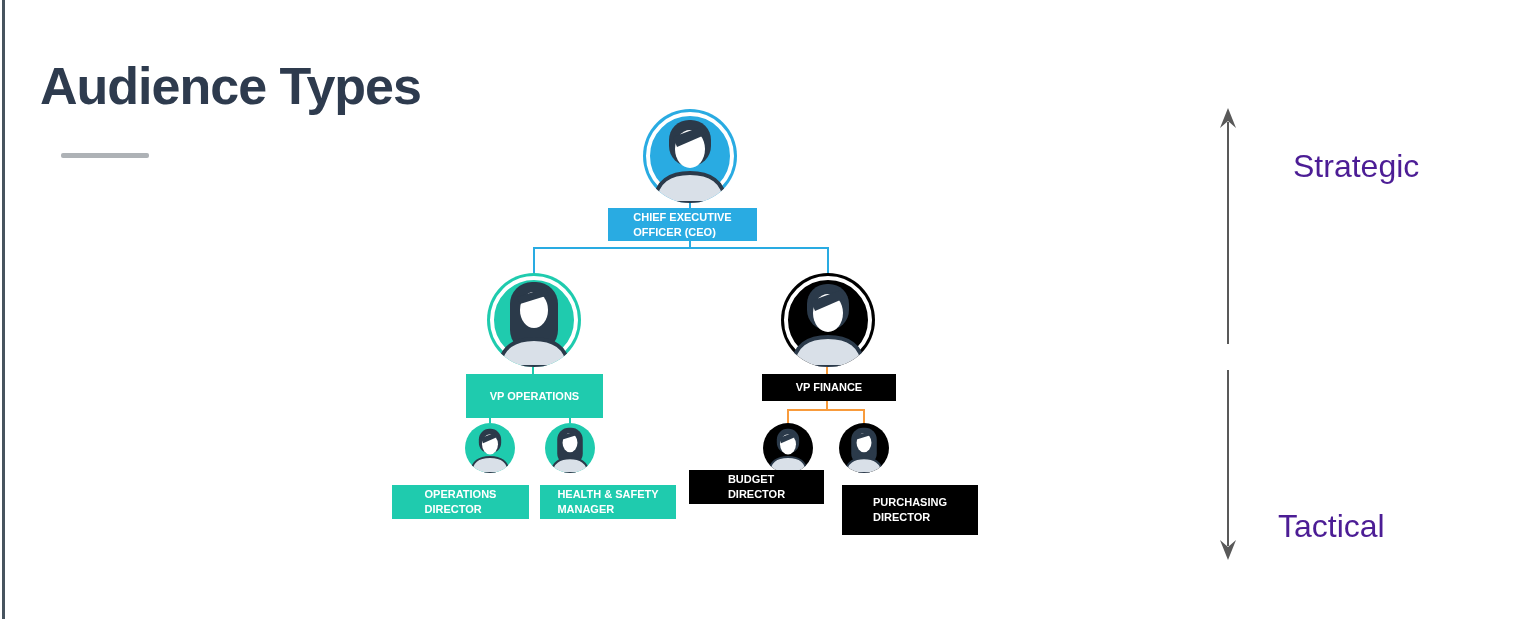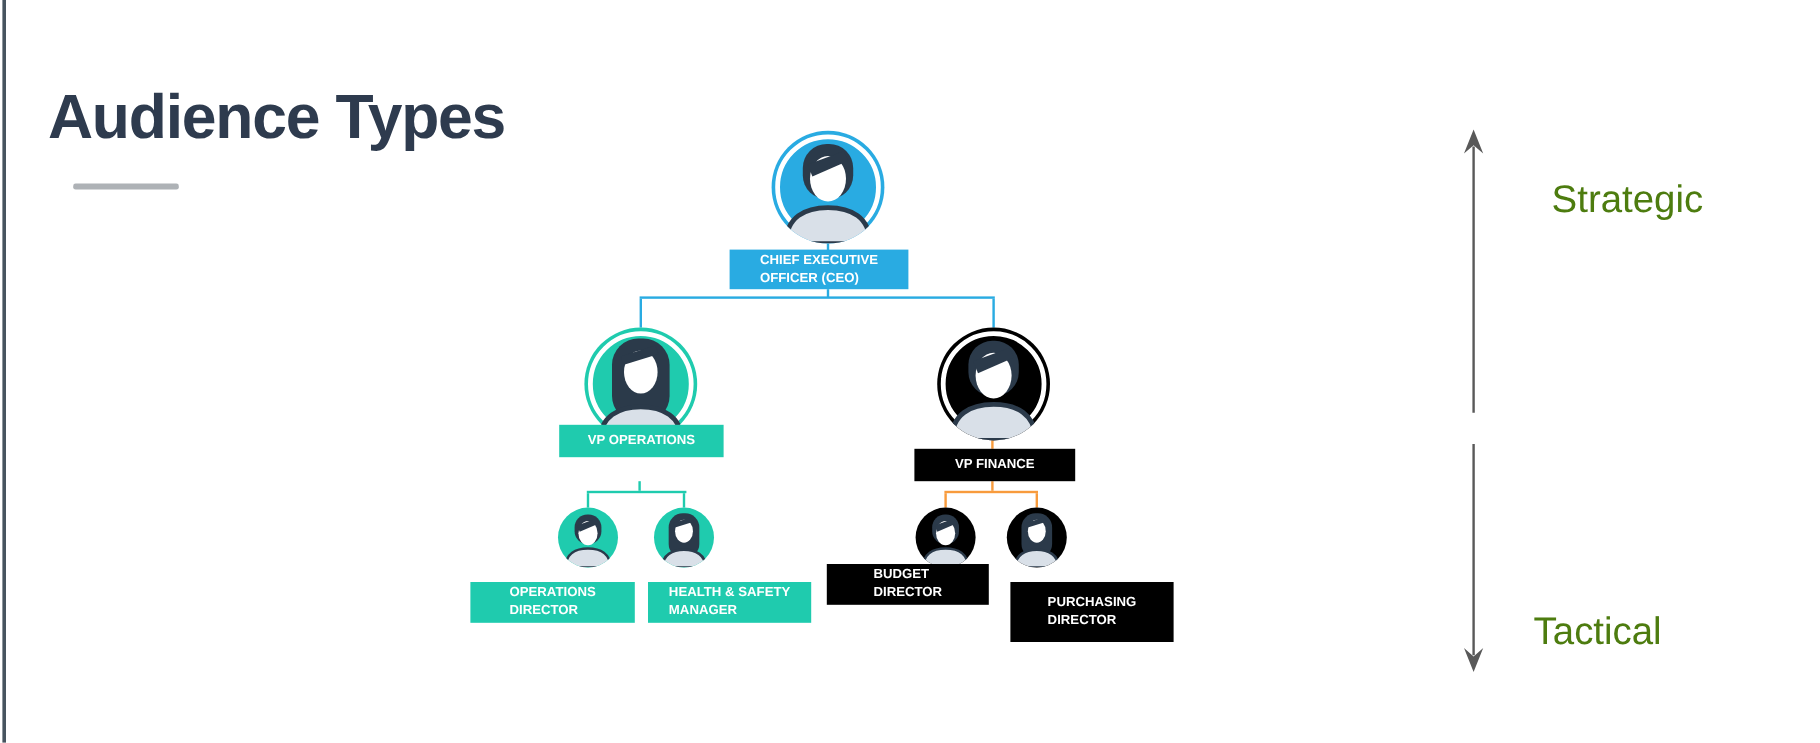--- a/index.html
+++ b/index.html
@@ -10,21 +10,21 @@
     font-family:"Liberation Sans", sans-serif;
     overflow:hidden;
   }
   .abs { position:absolute; }
 
   
   .edge-line { left:2px; top:0; width:3px; height:619px; background:#47545f; }
 
   
   .title {
-    left:40px; top:70px;
+    left:40px; top:58px;
     font-size:52px; font-weight:bold; color:#2e3b4e;
     letter-spacing:-1px; line-height:1.1; white-space:nowrap;
   }
   .title-underline { left:61px; top:153px; width:88px; height:5px; background:#aeb2b6; border-radius:2px; }
 
   
   .line { background:#29abe2; }
   .line.teal { background:#1fcbae; }
   .line.orange { background:#f89b3c; }
 
@@ -45,21 +45,21 @@
   .orange-bg { background:#000000; }
 
   .label-box {
     color:#ffffff; font-weight:bold; font-size:11px; line-height:15px;
     text-align:left; white-space:pre-line;
     display:flex; align-items:center; justify-content:center;
   }
   .label-box.single { line-height:27px; }
 
   
-  .scale-label { font-size:32px; color:#4d7c0f; white-space:nowrap; }
+  .scale-label { font-size:32px; color:#4c1d95; white-space:nowrap; }
   .arrow-svg line { stroke:#595959; stroke-width:2; }
   .arrow-svg path { fill:#595959; }
 </style>
 </head>
 <body>
 
 <svg width="0" height="0" style="position:absolute" aria-hidden="true">
   <defs>
     <symbol id="male-avatar" viewBox="0 0 94 94">
       <rect x="26" y="11" width="42" height="46" rx="20" fill="#2b3a4a"></rect>
@@ -106,21 +106,21 @@
 </div>
 <div class="abs label-box blue-bg" style="left:608px;top:208px;width:149px;height:33px">CHIEF EXECUTIVE
 OFFICER (CEO)</div>
 
 <div class="abs big-node teal-bg" style="left:487px;top:273px">
   <div class="ring"></div>
   <svg width="94" height="94">
       <use href="#female-avatar"></use>
     </svg>
 </div>
-<div class="abs label-box single teal-bg" style="left:466px;top:354px;width:137px;height:27px">VP OPERATIONS</div>
+<div class="abs label-box single teal-bg" style="left:466px;top:374px;width:137px;height:44px">VP OPERATIONS</div>
 
 <div class="abs big-node orange-bg" style="left:781px;top:273px">
   <div class="ring"></div>
   <svg width="94" height="94">
       <use href="#male-avatar"></use>
     </svg>
 </div>
 <div class="abs label-box single orange-bg" style="left:762px;top:374px;width:134px;height:27px">VP FINANCE</div>
 
 <div class="abs small-node teal-bg" style="left:465px;top:423px">

